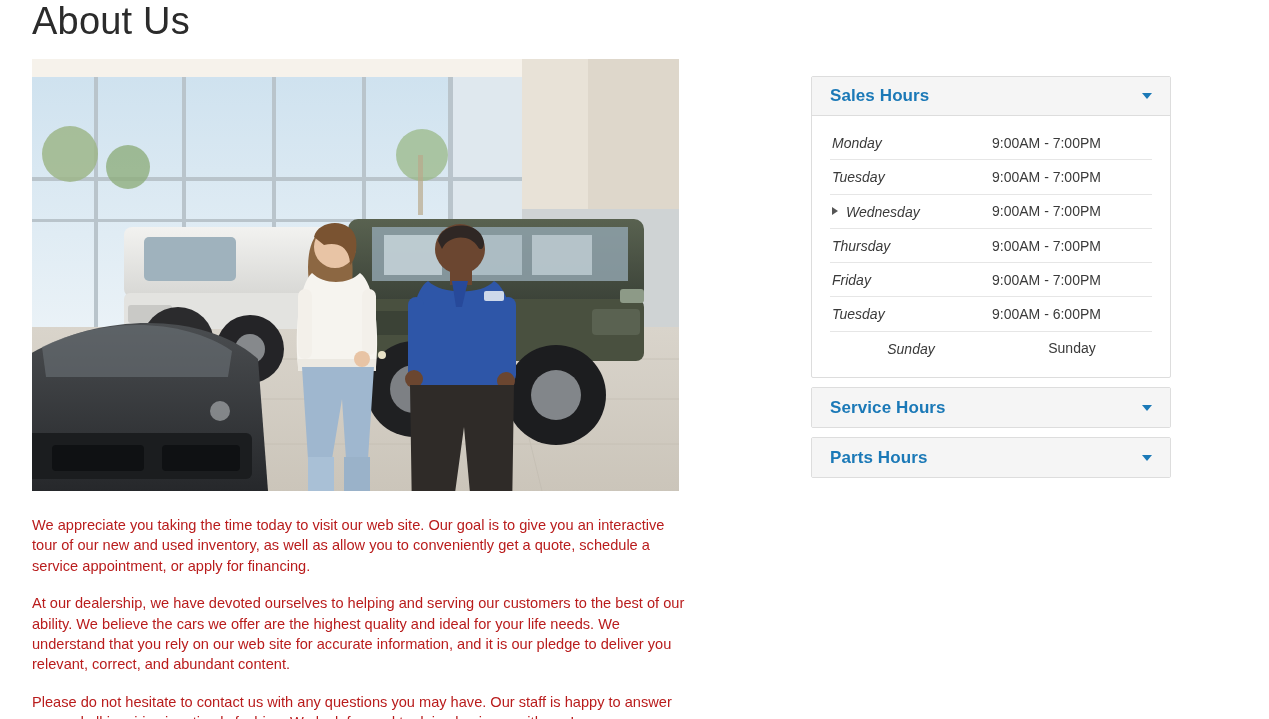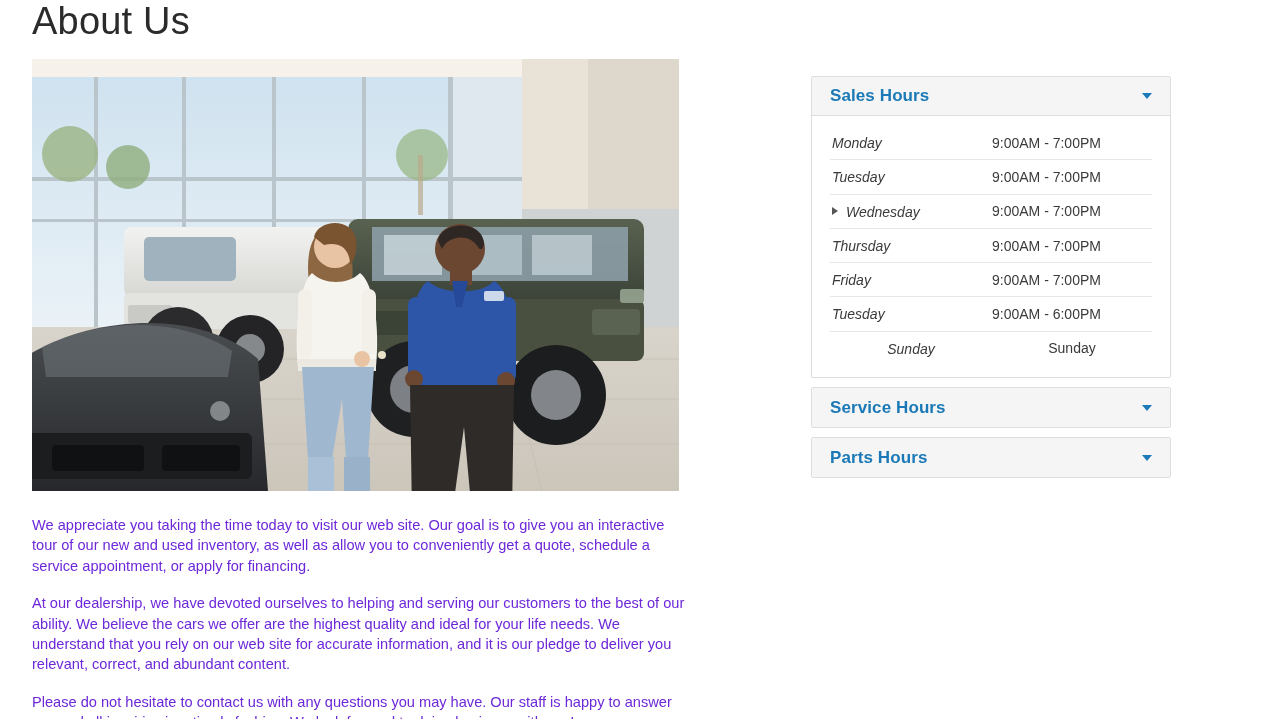--- a/index.html
+++ b/index.html
@@ -48,21 +48,21 @@
   .copy {
     position: absolute;
     left: 32px;
     top: 515px;
     width: 655px;
   }
   .copy p {
     margin: 0 0 17px 0;
     font-size: 14.6px;
     line-height: 20.4px;
-    color: #6d28d9;
+    color: #b91c1c;
   }
 
   
   .panels {
     position: absolute;
     left: 811px;
     top: 76px;
     width: 360px;
   }
   .panel {

